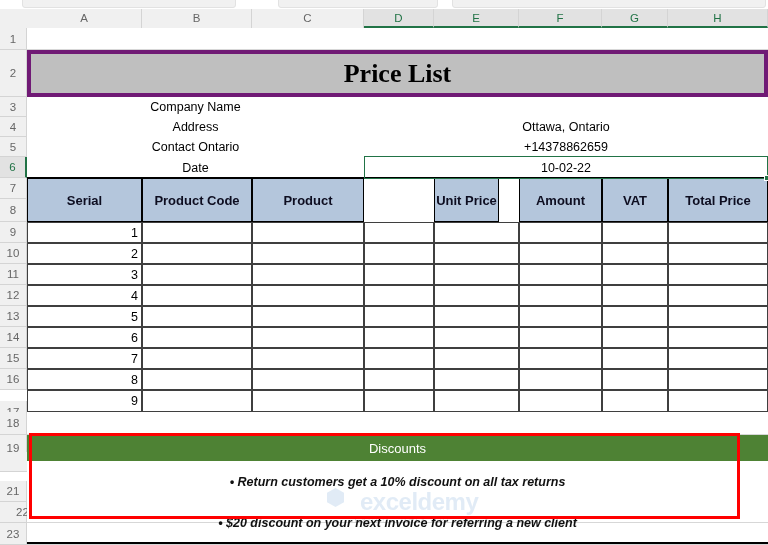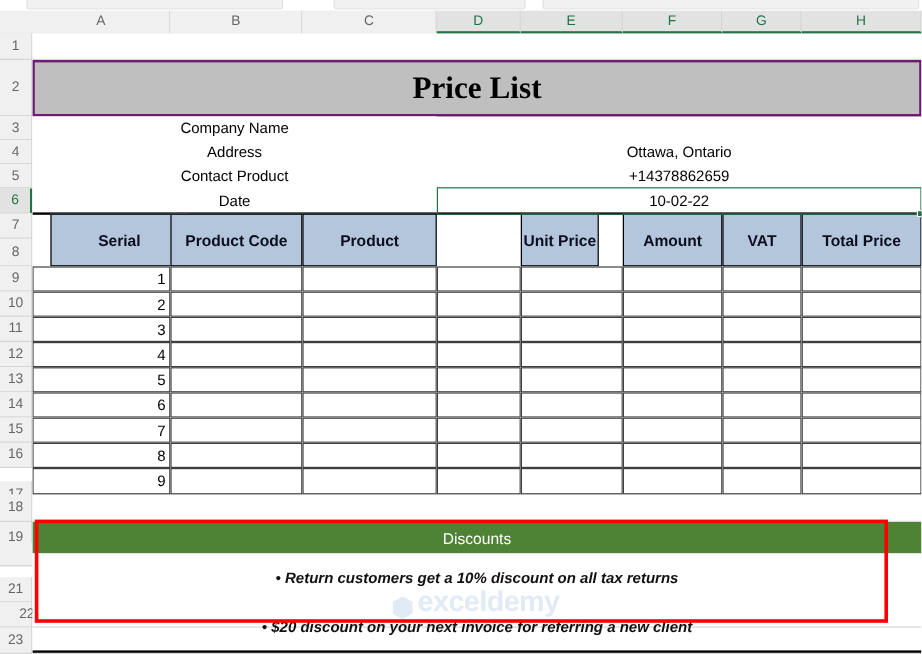--- a/index.html
+++ b/index.html
@@ -33,21 +33,21 @@
 
   
   .grid{position:absolute;left:27px;top:28px;width:741px;height:517px;background:#ffffff;overflow:hidden;}
   .gridline-h{position:absolute;left:0;height:1px;background:#d7d7d7;}
 
   .cell{position:absolute;box-sizing:border-box;overflow:hidden;
     font-size:12px;color:#000000;}
   .center{display:flex;align-items:center;justify-content:center;text-align:center;}
   .right{display:flex;align-items:center;justify-content:flex-end;padding-right:3px;}
 
-  .title-cell{background:#bfbfbf;border:2px solid #701a75;
+  .title-cell{background:#bfbfbf;border:4px solid #701a75;
     font-family:"Liberation Serif", serif;font-weight:bold;font-size:26px;color:#000000;}
   .info-cell{background:#ffffff;font-size:12.5px;}
   .hdr-cell{background:#b4c6dc;border:1px solid #000000;
     font-weight:bold;font-size:13px;color:#0d0d20;}
   .body-cell{background:#ffffff;border:1px solid #3f3f3f;}
   .serial-cell{background:#ffffff;border:1px solid #3f3f3f;font-size:12.5px;}
 
   .tbl-topline{position:absolute;background:#000000;height:2px;}
   .tbl-botline{position:absolute;background:#000000;height:2px;}
 
@@ -57,21 +57,21 @@
 
   
   .selbox{position:absolute;border:1.6px solid #217346;box-sizing:border-box;pointer-events:none;}
   .fillhandle{position:absolute;width:6px;height:6px;background:#217346;border:1px solid #ffffff;box-sizing:border-box;}
 
   
   .annot{position:absolute;border:3px solid #ff0000;box-sizing:border-box;pointer-events:none;}
 
   
   .wm{position:absolute;pointer-events:none;opacity:.62;display:flex;flex-direction:column;align-items:center;}
-  .wm-row{display:flex;align-items:flex-end;gap:4px;}
+  .wm-row{display:flex;align-items:flex-start;gap:16px;}
   .wm-text{font-size:24px;font-weight:bold;color:#cfe0f1;letter-spacing:-.5px;font-family:"Liberation Sans",sans-serif;}
   .wm-sub{font-size:7px;color:#c9c9c9;letter-spacing:2.2px;margin-top:1px;font-family:"Liberation Sans",sans-serif;}
   .wm-hex{width:17px;height:19px;background:#cfe0f1;clip-path:polygon(50% 0,100% 25%,100% 75%,50% 100%,0 75%,0 25%);}
 </style>
 </head>
 <body>
 
 <div class="sheet">
 
   <div class="ribbon-strip">
@@ -125,29 +125,29 @@
     <div class="gridline-h" style="top:494px;width:741px;"></div>
     <div class="gridline-h" style="top:516px;width:741px;"></div>
 
     <div class="cell title-cell center" style="left:0px;top:22px;width:741px;height:47px;">Price List</div>
 
     <div class="cell info-cell center" style="left:0px;top:69px;width:337px;height:20px;">Company Name</div>
 
     <div class="cell info-cell center" style="left:0px;top:89px;width:337px;height:20px;">Address</div>
     <div class="cell info-cell center" style="left:337px;top:89px;width:404px;height:20px;">Ottawa, Ontario</div>
 
-    <div class="cell info-cell center" style="left:0px;top:109px;width:337px;height:20px;">Contact Product</div>
+    <div class="cell info-cell center" style="left:0px;top:109px;width:337px;height:20px;">Contact Ontario</div>
     <div class="cell info-cell center" style="left:337px;top:109px;width:404px;height:20px;">+14378862659</div>
 
     <div class="cell info-cell center" style="left:0px;top:129px;width:337px;height:21px;">Date</div>
     <div class="cell info-cell center" style="left:337px;top:129px;width:404px;height:21px;">10-02-22</div>
 
     <div class="tbl-topline" style="left:0px;top:149px;width:741px;"></div>
 
-    <div class="cell hdr-cell center" style="left:0px;top:150px;width:115px;height:44px;margin-left:15px;">Serial</div>
+    <div class="cell hdr-cell center" style="left:0px;top:150px;width:115px;height:44px;">Serial</div>
     <div class="cell hdr-cell center" style="left:115px;top:150px;width:110px;height:44px;">Product Code</div>
     <div class="cell hdr-cell center" style="left:225px;top:150px;width:112px;height:44px;">Product</div>
     <div class="cell hdr-cell center" style="left:407px;top:150px;width:65px;height:44px;">Unit Price</div>
     <div class="cell hdr-cell center" style="left:492px;top:150px;width:83px;height:44px;">Amount</div>
     <div class="cell hdr-cell center" style="left:575px;top:150px;width:66px;height:44px;">VAT</div>
     <div class="cell hdr-cell center" style="left:641px;top:150px;width:100px;height:44px;">Total Price</div>
 
     <div class="cell serial-cell right" style="left:0px;top:194px;width:115px;height:21px;">1</div>
     <div class="cell body-cell" style="left:115px;top:194px;width:110px;height:21px;"></div>
     <div class="cell body-cell" style="left:225px;top:194px;width:112px;height:21px;"></div>

